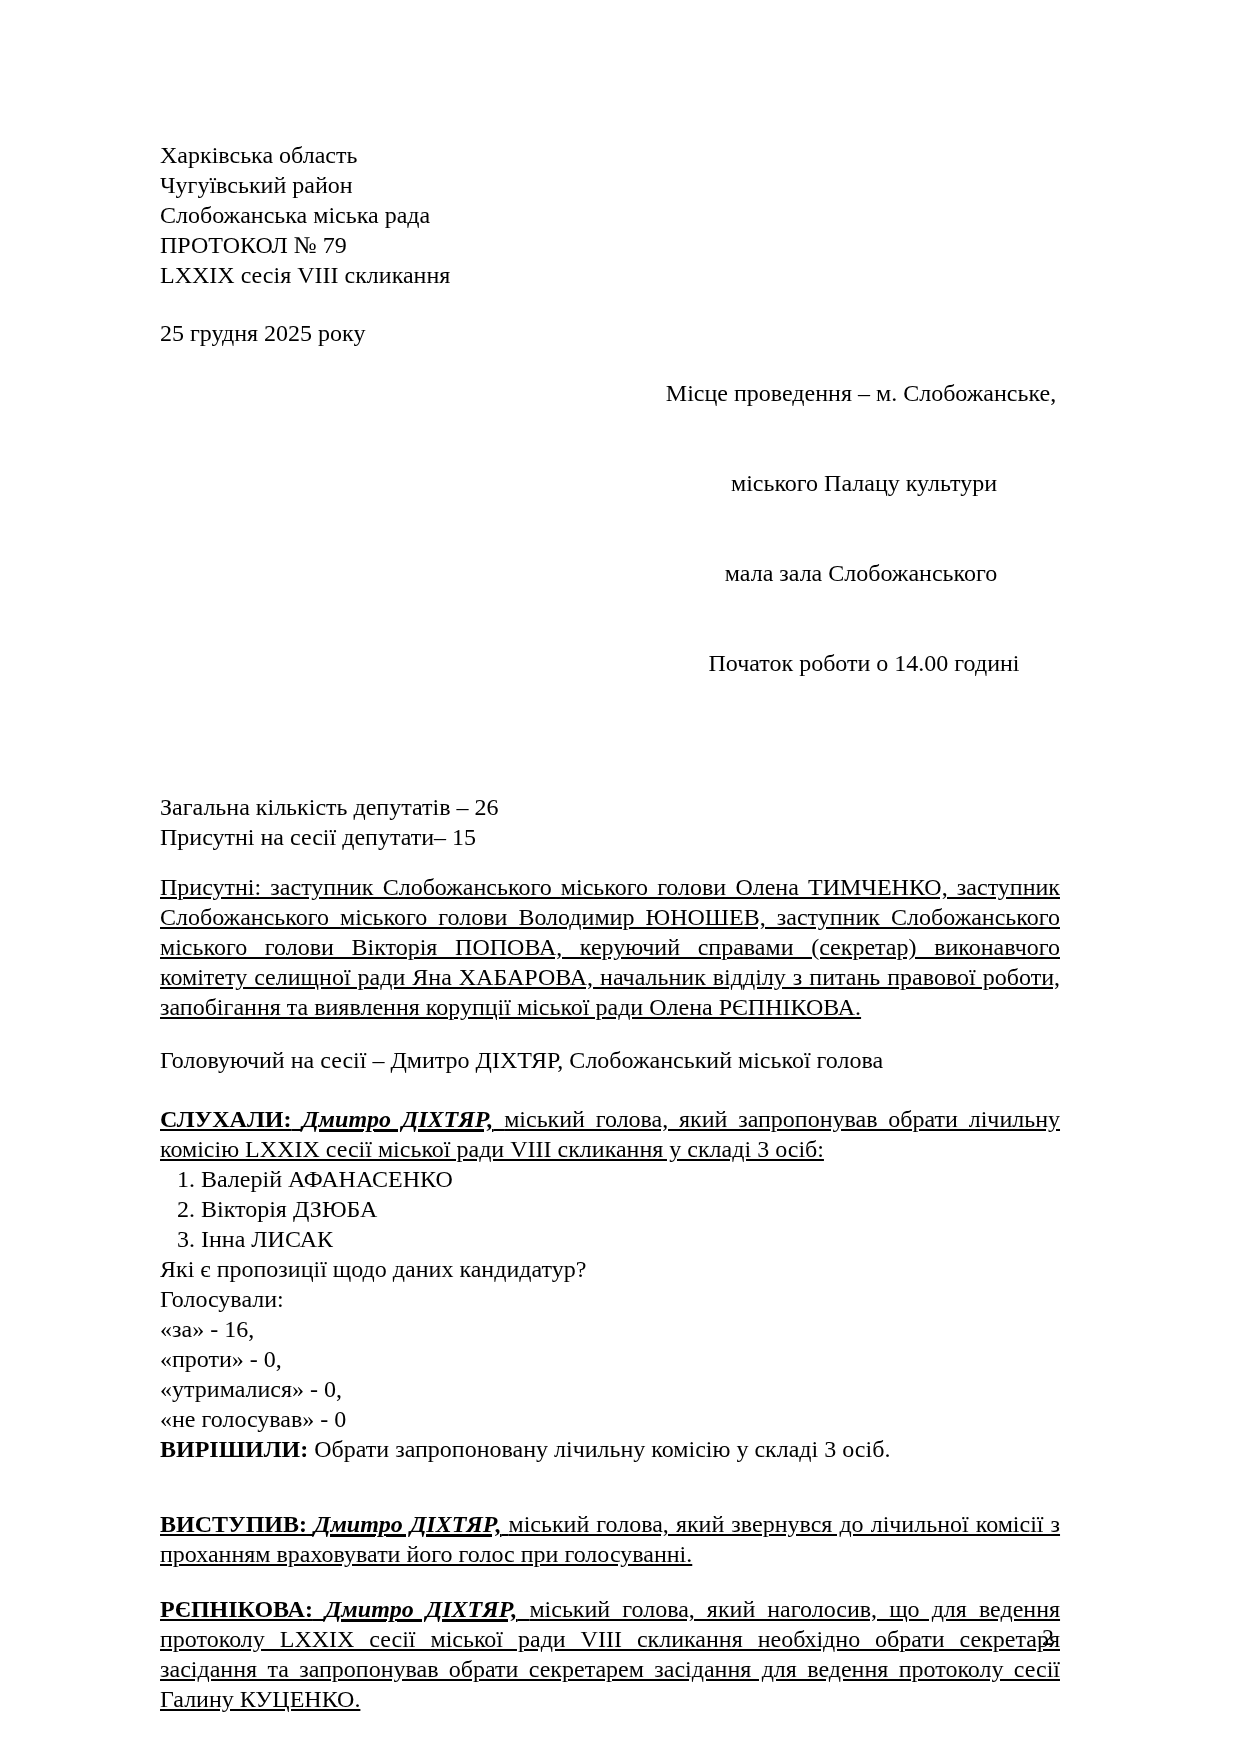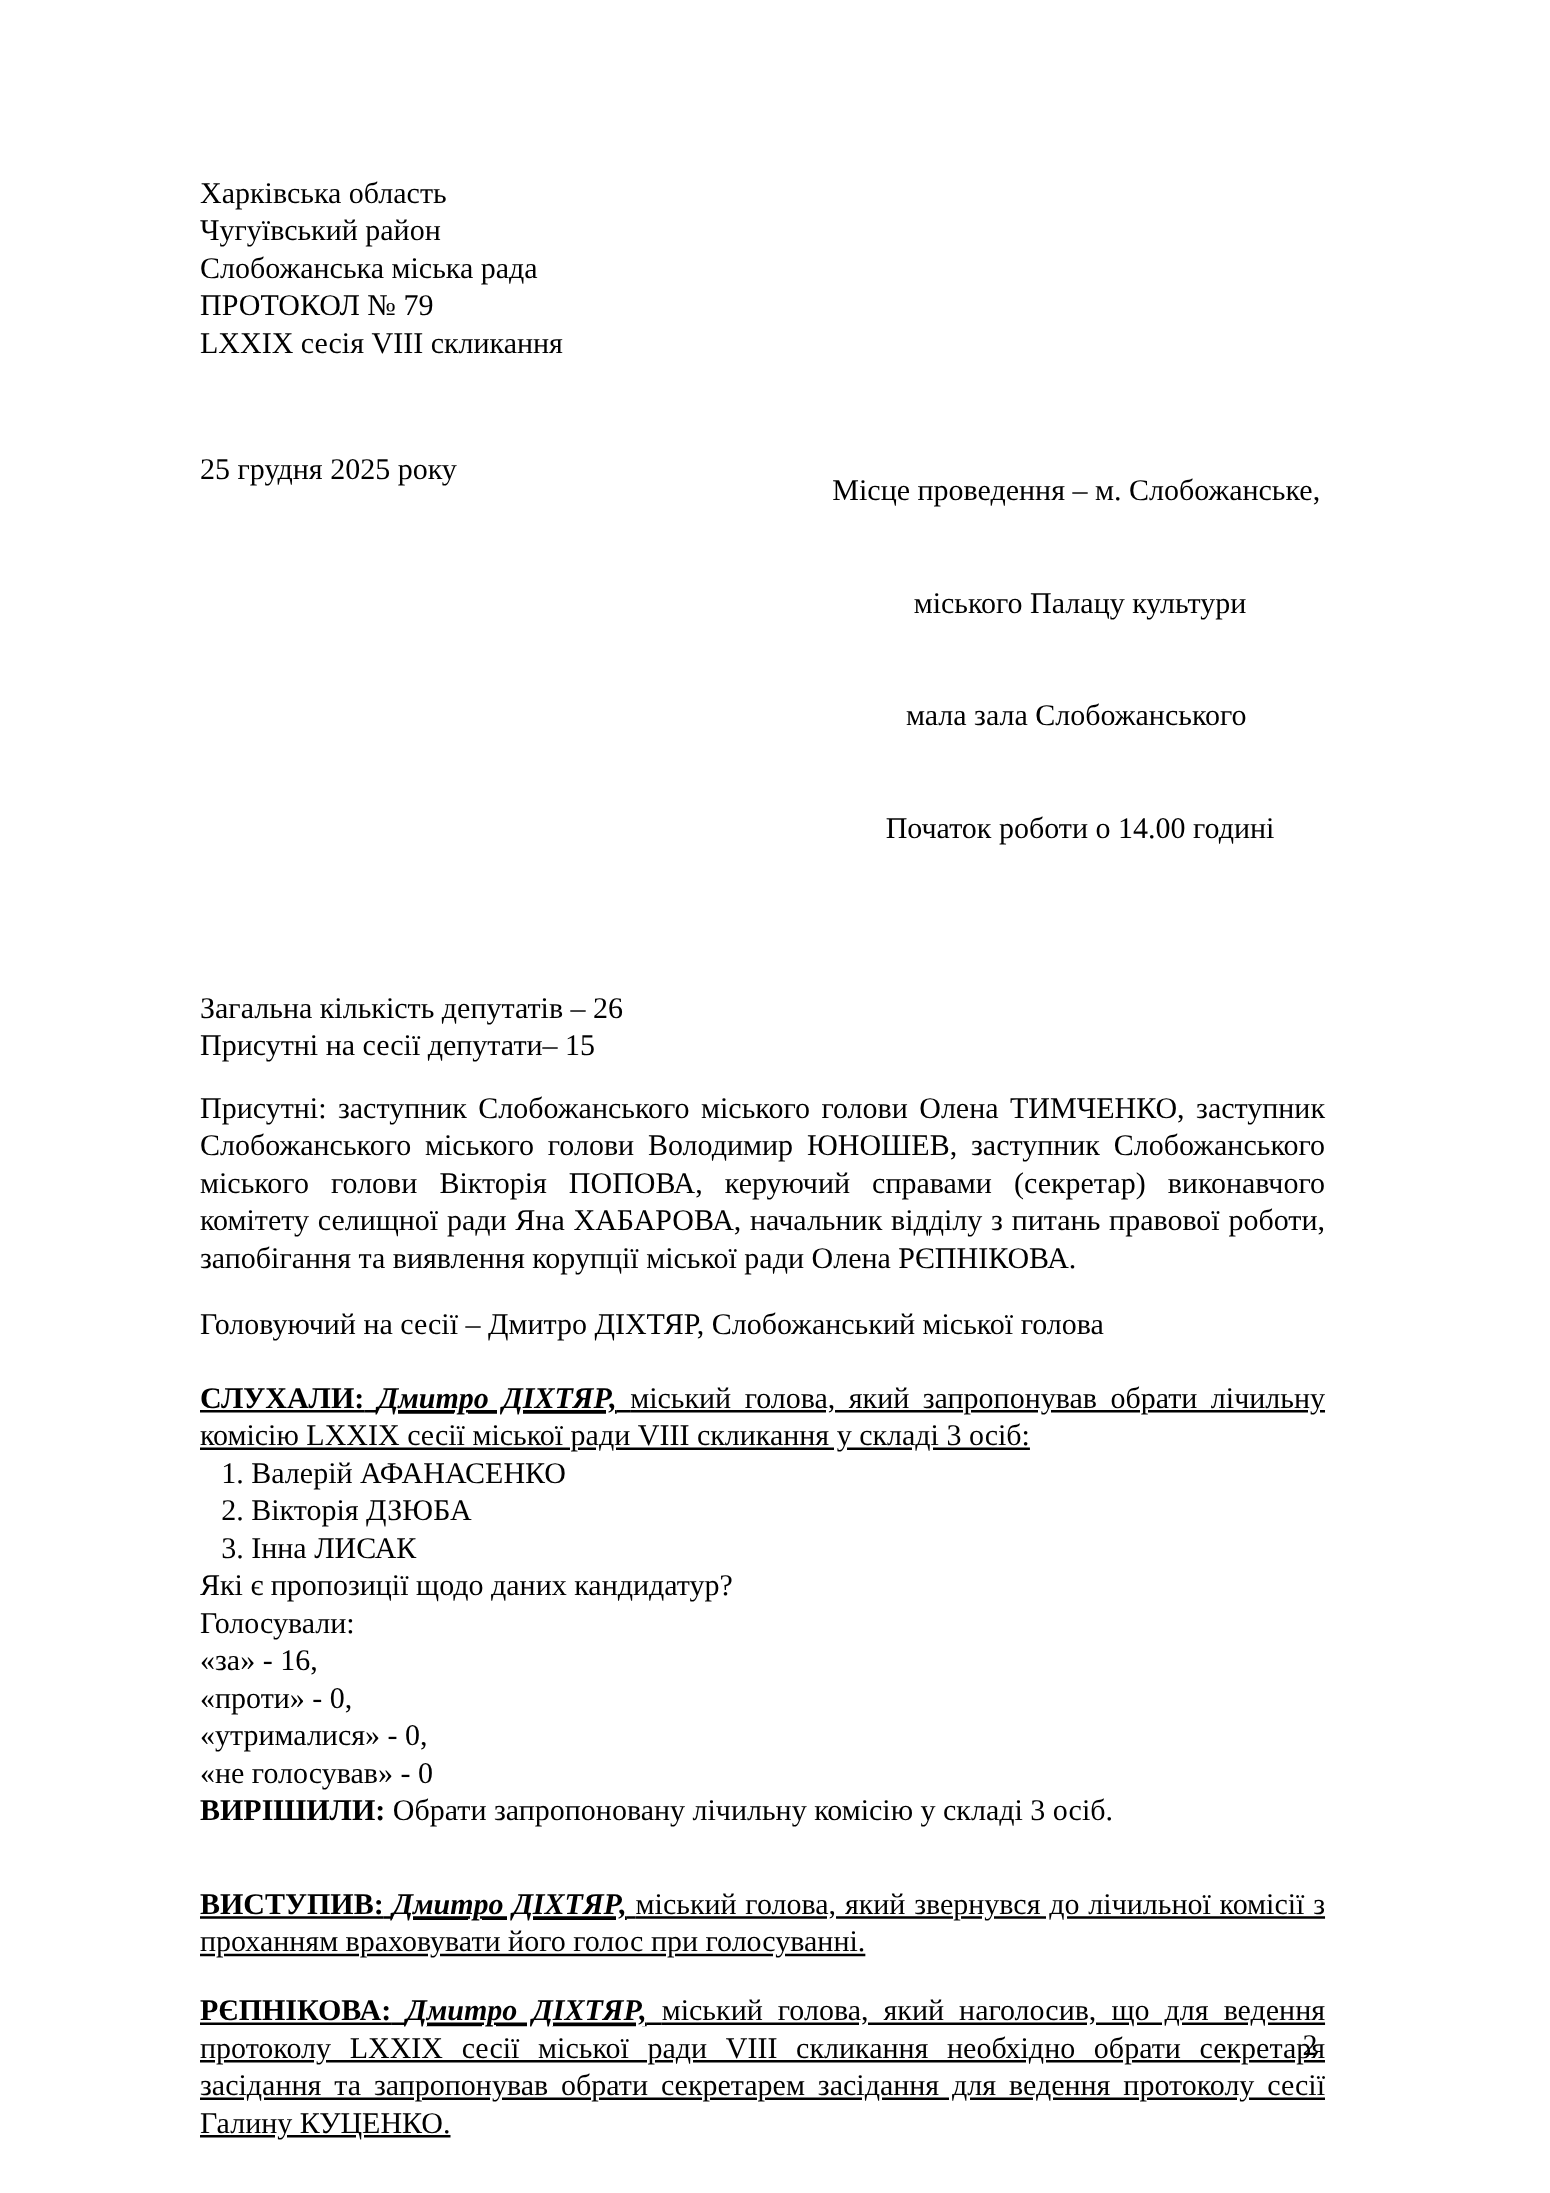--- a/index.html
+++ b/index.html
@@ -22,31 +22,32 @@
   p, div { margin: 0; }
 
   .header-block {
     text-align: left;
   }
   .meeting-info {
     margin-top: 28px;
     display: flex;
     align-items: flex-start;
   }
-  .meeting-date { flex: 0 0 auto; margin-top: 43px; }
+  .meeting-date { flex: 0 0 auto; }
   .meeting-location {
     margin-left: auto;
     width: 398px;
     white-space: pre-wrap;
     text-align: center;
   }
   .counts { margin-top: 54px; }
   .present-paragraph {
     margin-top: 20px;
     text-align: justify;
+    text-decoration: underline;
   }
   .chairman { margin-top: 23px; }
 
   .section-sluhaly { margin-top: 29px; }
   .section-vystupyv { margin-top: 45px; }
   .section-vystupyly { margin-top: 25px; }
 
   .justified { text-align: justify; text-decoration: underline; }
 
   .label { font-weight: bold; }

